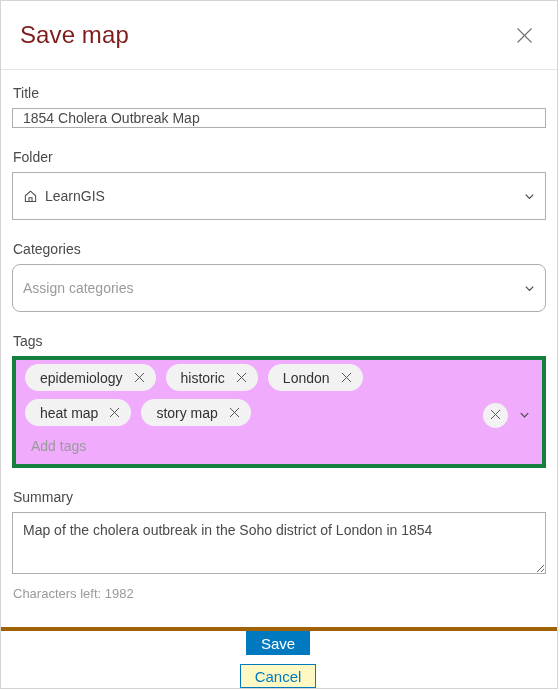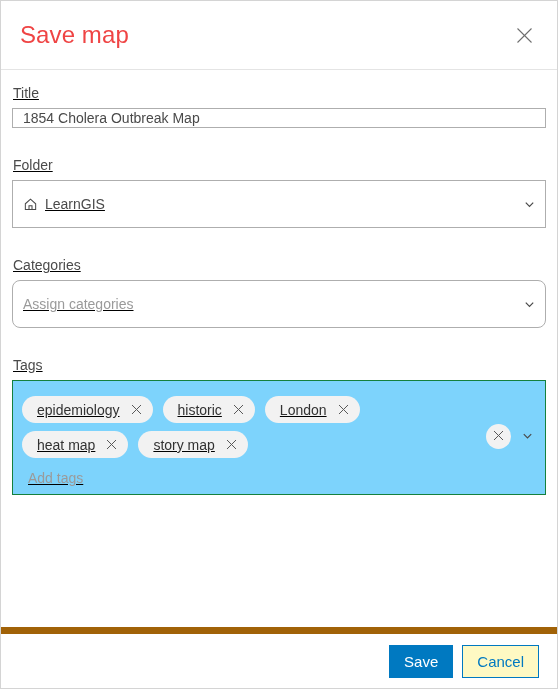--- a/index.html
+++ b/index.html
@@ -29,21 +29,21 @@
     height: 69px;
     min-height: 69px;
     box-sizing: border-box;
     border-bottom: 1px solid #e4e4e4;
     display: flex;
     align-items: center;
     padding: 0 18px 0 19px;
   }
   .dialog-title {
     font-size: 24px;
-    color: #ef4444;
+    color: #7f1d1d;
     font-weight: normal;
     letter-spacing: 0.1px;
     flex: 1;
   }
   .close-btn {
     width: 30px;
     height: 30px;
     display: flex;
     align-items: center;
     justify-content: center;
@@ -56,21 +56,21 @@
   .close-btn svg { display: block; }
 
   
   .dialog-body {
     flex: 1;
     padding: 14px 11px 0 11px;
     box-sizing: border-box;
     overflow: hidden;
   }
 
-  .field { margin-bottom: 16px; text-decoration: underline; }
+  .field { margin-bottom: 8px; }
 
   .field-label {
     display: block;
     font-size: 14px;
     color: #4a4a4a;
     margin: 0 0 6px 1px;
     line-height: 18px;
   }
 
   .text-input {
@@ -122,23 +122,23 @@
     color: #4a4a4a;
     display: flex;
   }
   .spacer-12 { height: 12px; }
 
   
   .tags-box {
     box-sizing: border-box;
     position: relative;
     width: 100%;
-    border: 1px solid #15803d;
-    background: #7dd3fc;
-    padding: 15px 9px 6px 9px;
+    border: 4px solid #15803d;
+    background: #f0abfc;
+    padding: 4px 9px 6px 9px;
     min-height: 112px;
   }
   .tag-rows {
     display: flex;
     flex-wrap: wrap;
     gap: 8px 10px;
     padding-right: 70px;
   }
   .tag-chip {
     display: inline-flex;
@@ -230,26 +230,27 @@
     color: #9a9a9a;
     margin-top: 8px;
     margin-left: 1px;
   }
 
   
   .dialog-footer {
     height: 61px;
     min-height: 61px;
     box-sizing: border-box;
-    border-top: 7px solid #a16207;
+    border-top: 4px solid #a16207;
     display: flex;
     align-items: center;
     justify-content: flex-end;
     padding: 0 18px 0 16px;
     gap: 9px;
+    flex-direction: column;
   }
   .btn {
     font-family: "Liberation Sans", sans-serif;
     font-size: 15px;
     height: 33px;
     min-width: 56px;
     padding: 0 14px;
     cursor: pointer;
     border-radius: 0;
     box-sizing: border-box;
@@ -394,20 +395,25 @@
                 <polyline points="3,5.5 7,9.5 11,5.5"></polyline>
               </svg>
             </span>
           </span>
         </div>
       </div>
     </div>
 
     <div class="spacer-12"></div>
 
+    <div class="field">
+      <label class="field-label">Summary</label>
+      <textarea class="summary-area" style="">Map of the cholera outbreak in the Soho district of London in 1854</textarea>
+      <div class="char-left">Characters left: 1982</div>
+    </div>
 
   </div>
 
   <div class="dialog-footer">
     <button class="btn btn-primary">Save</button>
     <button class="btn btn-secondary">Cancel</button>
   </div>
 
 </div>
 

